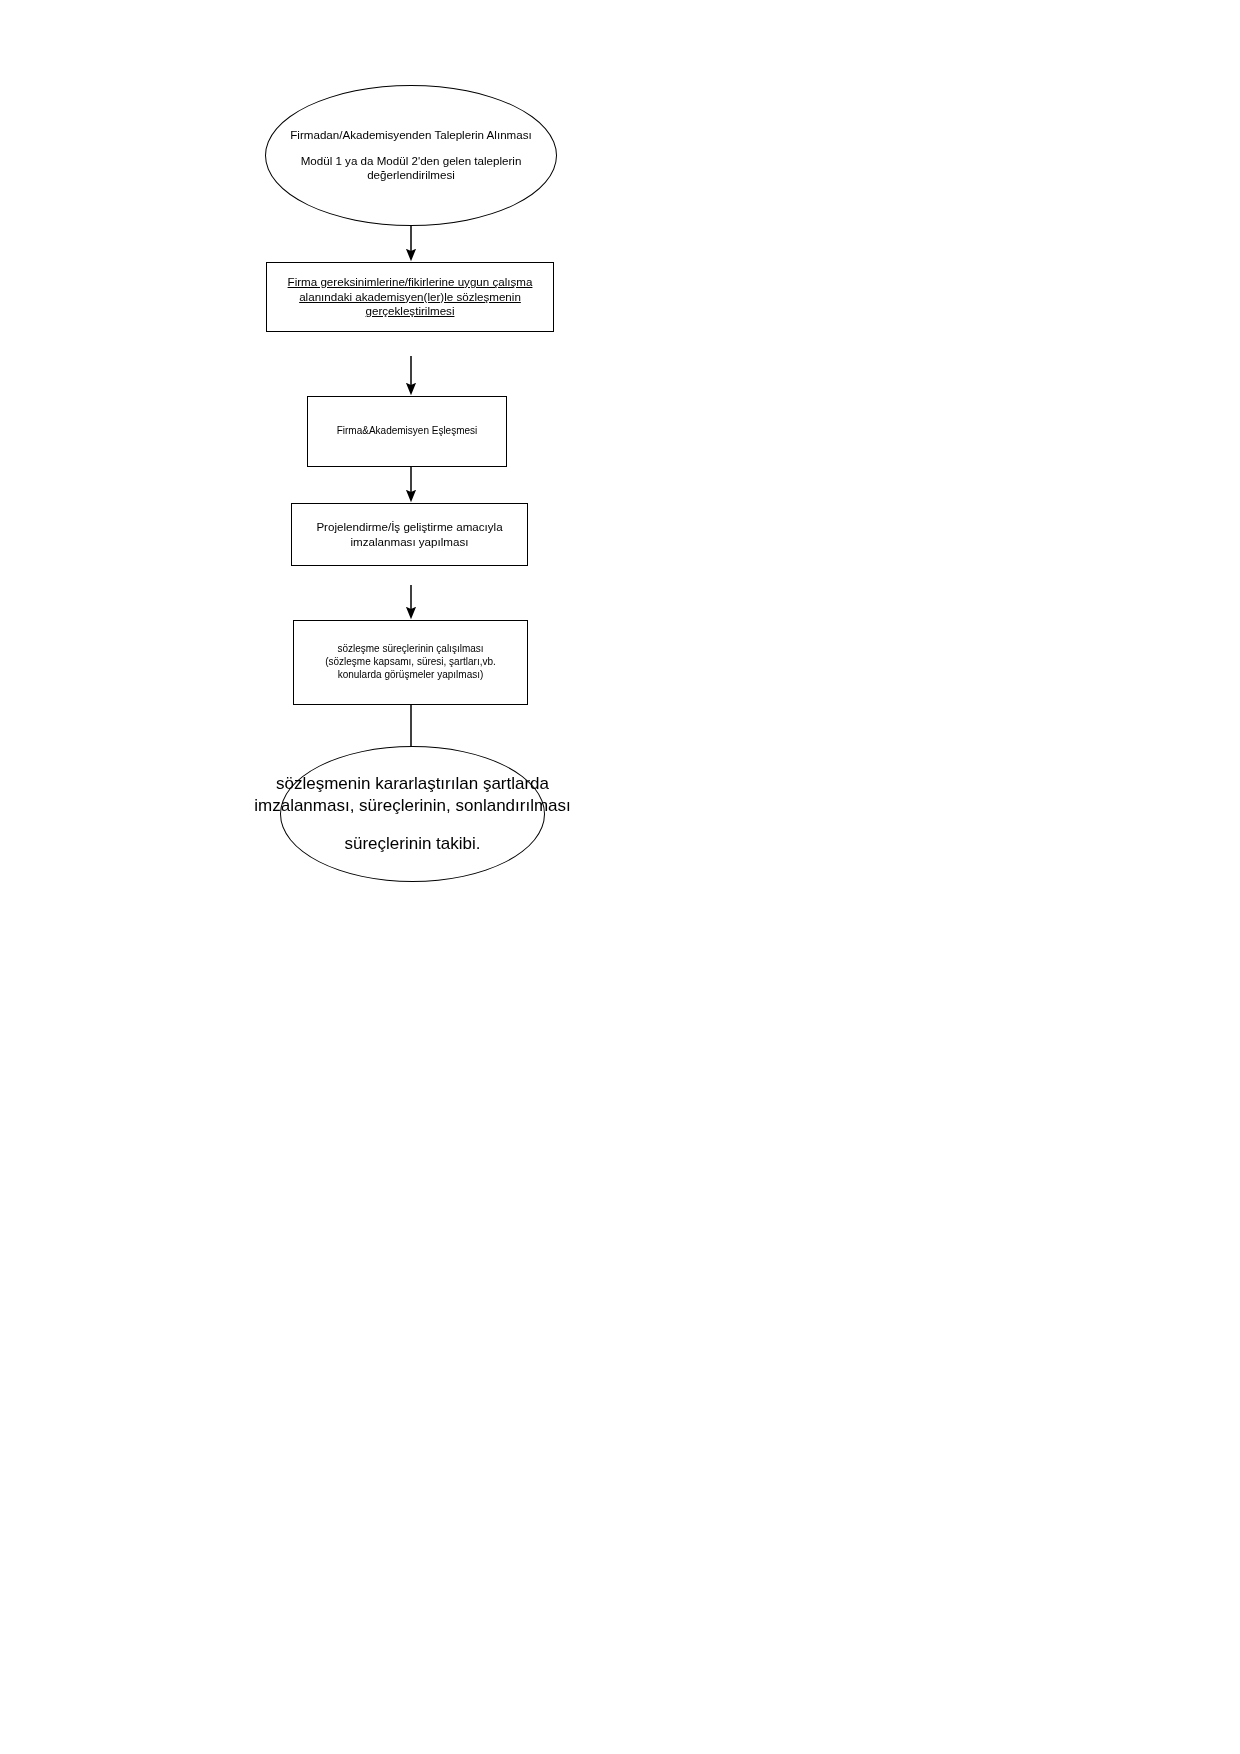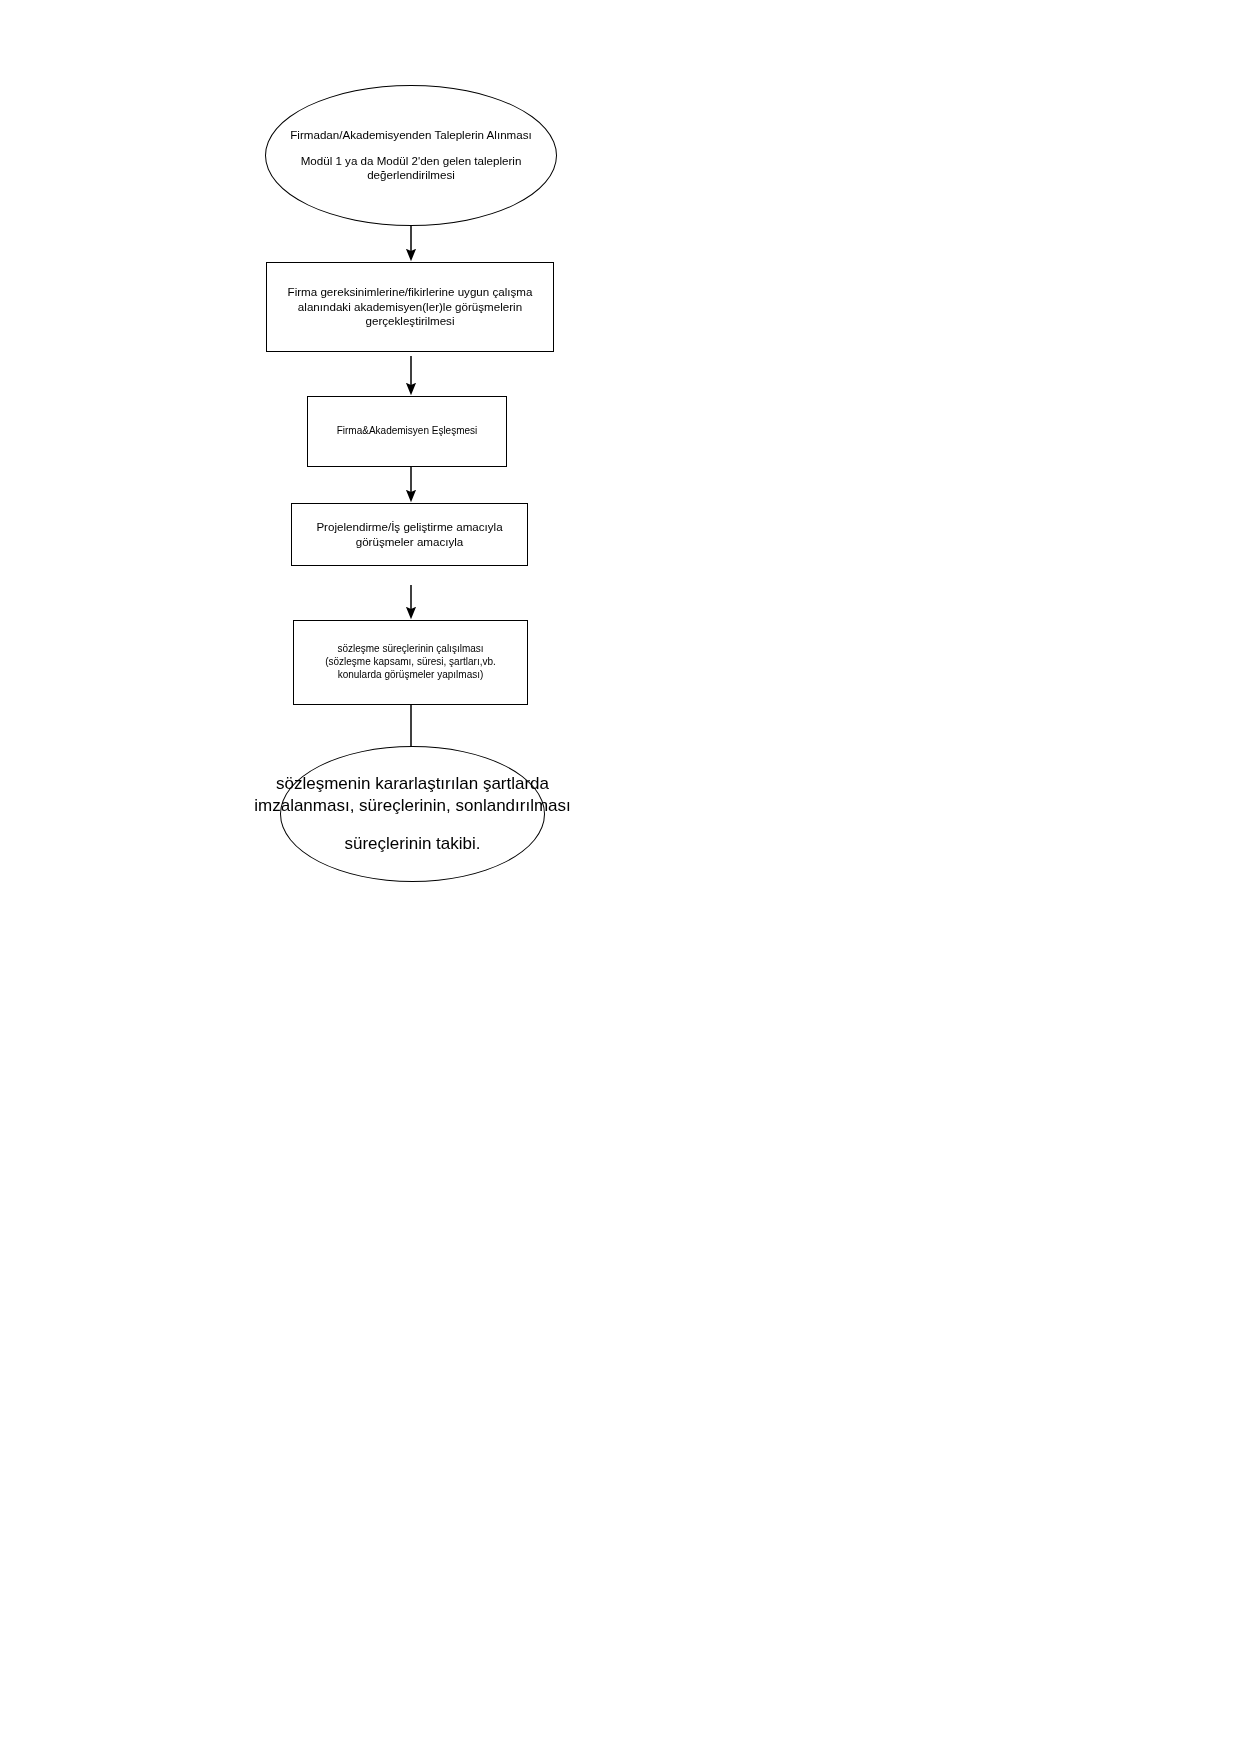--- a/index.html
+++ b/index.html
@@ -63,22 +63,23 @@
     top: 85px;
     width: 292px;
     height: 141px;
     font-size: 11.6px;
   }
 
   #node-meetings {
     left: 266px;
     top: 262px;
     width: 288px;
-    height: 90px;
+    height: 70px;
     font-size: 11.6px;
+    text-decoration: underline;
   }
 
   #node-match {
     left: 307px;
     top: 396px;
     width: 200px;
     height: 71px;
     font-size: 10px;
   }
 
@@ -140,31 +141,31 @@
 
   <div class="node terminator" id="node-start">
     <span class="node-line">Firmadan/Akademisyenden Taleplerin Alınması</span>
     <span class="gap-line"></span>
     <span class="node-line">Modül 1 ya da Modül 2'den gelen taleplerin</span>
     <span class="node-line">değerlendirilmesi</span>
   </div>
 
   <div class="node rect" id="node-meetings">
     <span class="node-line">Firma gereksinimlerine/fikirlerine uygun çalışma</span>
-    <span class="node-line">alanındaki akademisyen(ler)le görüşmelerin</span>
+    <span class="node-line">alanındaki akademisyen(ler)le sözleşmenin</span>
     <span class="node-line">gerçekleştirilmesi</span>
   </div>
 
   <div class="node rect" id="node-match">
     <span class="node-line">Firma&amp;Akademisyen Eşleşmesi</span>
   </div>
 
   <div class="node rect" id="node-project">
     <span class="node-line">Projelendirme/İş geliştirme amacıyla</span>
-    <span class="node-line">görüşmeler amacıyla</span>
+    <span class="node-line">imzalanması yapılması</span>
   </div>
 
   <div class="node rect" id="node-contract">
     <span class="node-line">sözleşme süreçlerinin çalışılması</span>
     <span class="node-line">(sözleşme kapsamı, süresi, şartları,vb.</span>
     <span class="node-line">konularda görüşmeler yapılması)</span>
   </div>
 
   <div class="node terminator" id="node-end">
     <span class="node-line">sözleşmenin kararlaştırılan şartlarda</span>

